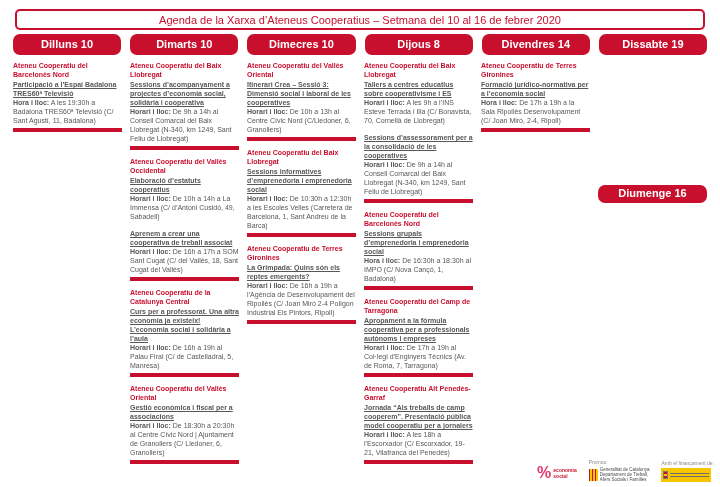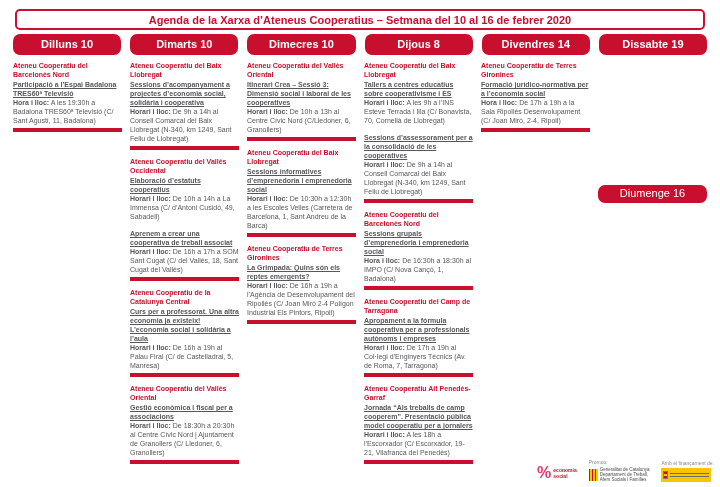--- a/index.html
+++ b/index.html
@@ -3,36 +3,36 @@
 <meta charset="utf-8">
 <style>
   :root { --accent:#C8102E; --text:#565759; --yellow:#F7C600; }
   * { box-sizing:border-box; margin:0; padding:0; }
   body { background:#e8e8e8; font-family:"Liberation Sans", sans-serif; }
   .page { position:relative; width:720px; height:487px; background:#ffffff; overflow:hidden; }
 
   .title-box { position:absolute; left:15px; top:9px; width:690px; height:21px;
     border:2px solid var(--accent); border-radius:5px; background:#fff;
     display:flex; align-items:center; justify-content:center;
-    color:var(--accent); font-weight:bold; font-size:11px; }
+    color:var(--accent); font-weight:normal; font-size:11px; }
 
   .days-row { position:absolute; left:13px; top:34px; width:694px; display:flex; gap:9px; }
   .day-header { flex:1; background:var(--accent); color:#fff; font-weight:bold;
     font-size:11px; text-align:center; padding:4px 0 5px; border-radius:7px; }
 
   .content { position:absolute; left:13px; top:61px; width:694px; display:flex; gap:8px; }
   .col { flex:1; min-width:0; font-size:7px; line-height:9px; color:var(--text); }
 
   .org { color:var(--accent); font-weight:bold; margin-bottom:1px; }
   .etitle { font-weight:bold; text-decoration:underline; }
   .esched b { font-weight:bold; }
   .event + .event { margin-top:8px; }
   .bar { height:4px; background:var(--accent); margin:3px 0 7px; }
 
-  .sunday-box { margin-top:124px; background:var(--accent); color:#fff; font-weight:normal;
+  .sunday-box { margin-top:124px; background:var(--accent); color:#fff; font-weight:bold;
     font-size:11px; text-align:center; padding:4px 15px 5px; border-radius:7px; }
 
   .footer { position:absolute; right:6px; bottom:5px; display:flex; align-items:flex-end; gap:12px; }
   .eco-logo { display:flex; align-items:center; gap:2px; padding-bottom:2px; }
   .eco-symbol { color:#E8376D; font-size:16px; font-weight:bold; line-height:14px; }
   .eco-text { color:var(--accent); font-size:5px; font-weight:bold; line-height:6px; text-transform:lowercase; }
   .flabel { font-size:5px; color:#8a8a8a; margin-bottom:2px; }
   .gencat { display:flex; gap:2px; align-items:center; }
   .senyera { width:9px; height:12px;
     background:repeating-linear-gradient(90deg,#C8102E 0 1.5px,var(--yellow) 1.5px 3px); }

